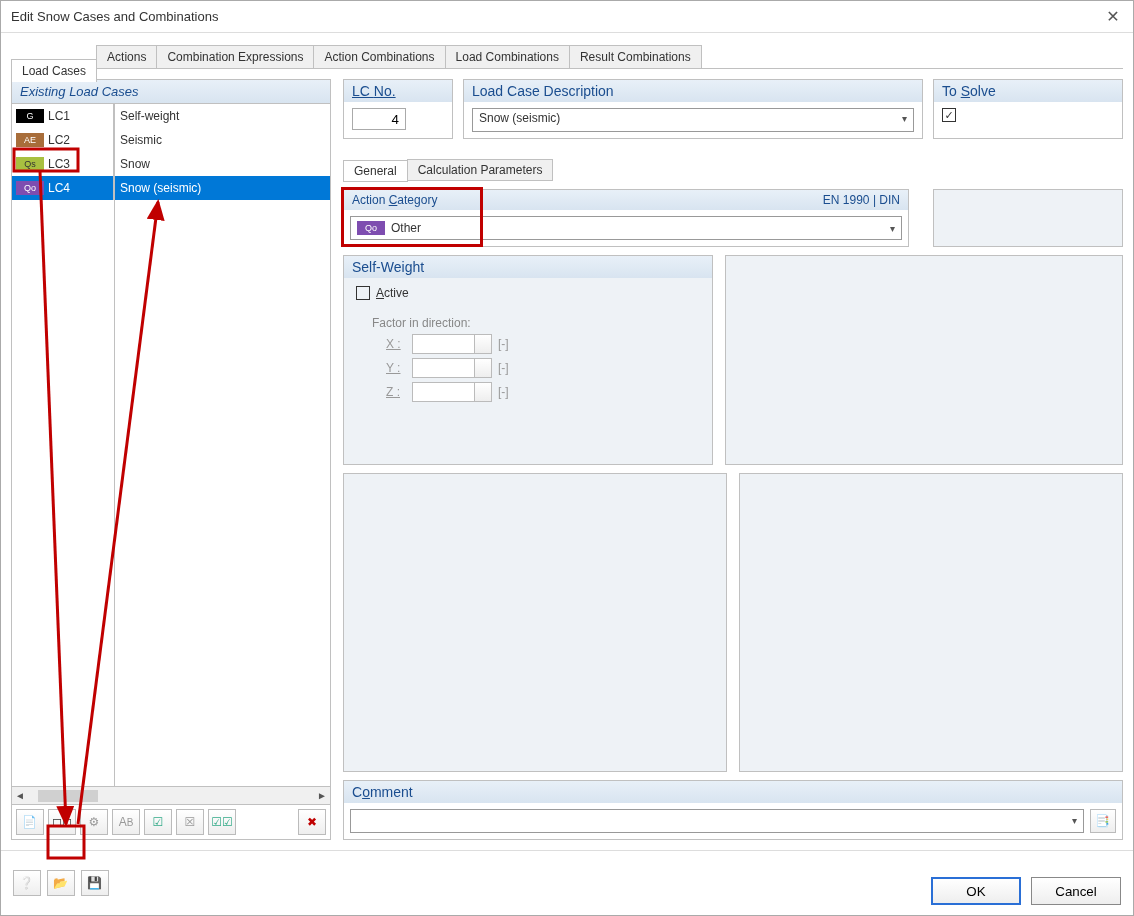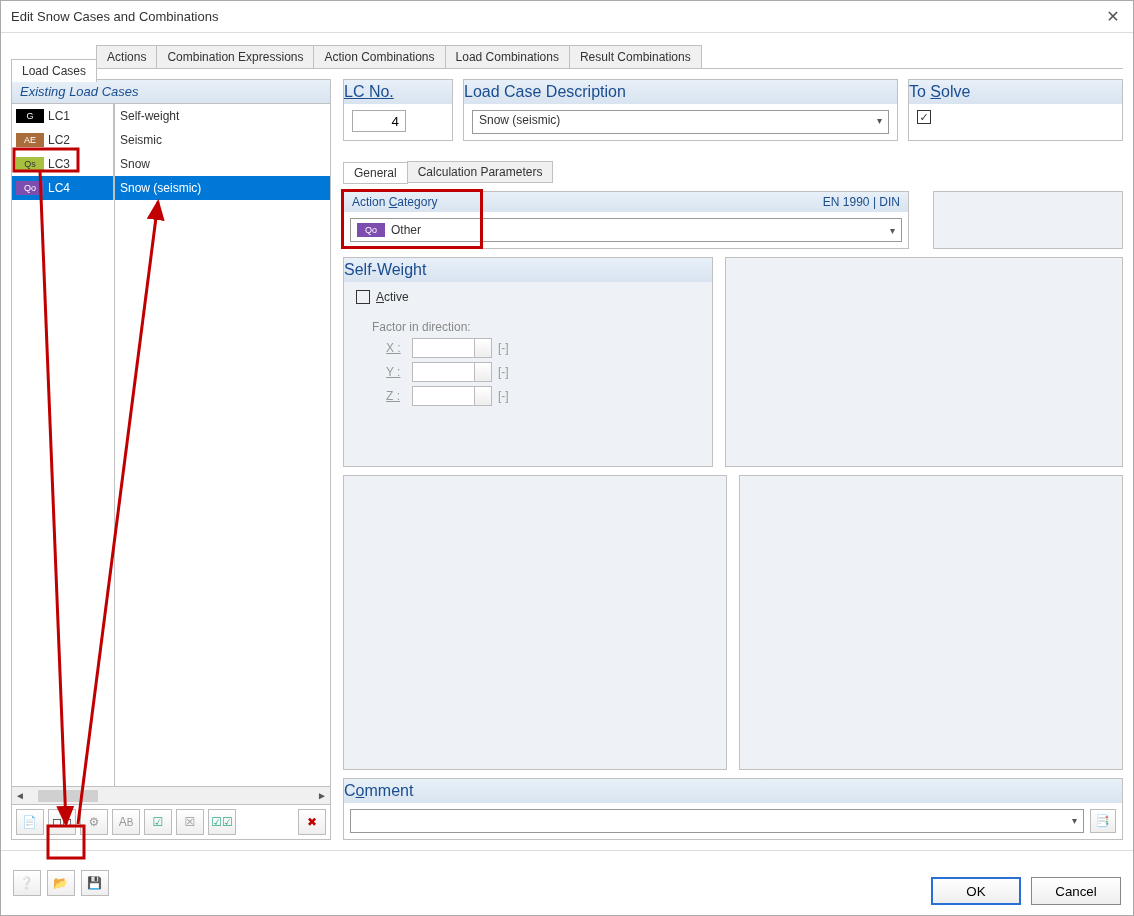--- a/index.html
+++ b/index.html
@@ -91,27 +91,27 @@
 .tb-btn.red { color:#c00000;}
 
 .right-panel { flex: 1; display:flex; flex-direction:column; gap:8px;}
 .top-row { display:flex; gap:10px; }
 .field-group {
   border: 1px solid #c0c0c0;
   display:flex; flex-direction:column;
 }
 .fg-header {
   background: linear-gradient(#e8f0f8,#d8e4f0);
-  color:#1a4d8f; padding:3px 0; font-size:16px;
+  color:#1a4d8f; padding:3px 8px; font-size:14px;
 }
 .fg-body { padding:6px 8px; display:flex; align-items:center; gap:6px;}
 .lc-no-box { width:110px;}
 .lc-no-input { width:54px; height:22px; text-align:right; padding-right:6px; border:1px solid #aaa;}
 .lc-desc-box { flex:1; }
-.to-solve-box { width:215px;}
+.to-solve-box { width:190px;}
 .select { width:100%; height:24px; border:1px solid #999; background:#fff; padding:2px 20px 2px 6px; position:relative;}
 .select::after { content:"▾"; position:absolute; right:6px; top:4px; color:#555; font-size:10px;}
 .checkbox { width:14px; height:14px; border:1px solid #333; display:inline-flex;align-items:center;justify-content:center;font-size:11px;}
 
 .subtabs { display:flex; margin-top:12px;}
 .subtab { padding:3px 10px; border:1px solid #c0c0c0; background:#f0f0f0; font-size:12px; cursor:pointer; margin-right:-1px;}
 .subtab.active { background:#fff; position:relative; top:1px;}
 
 .general-area { flex:1; display:flex; flex-direction:column; gap:8px;}
 .action-cat-row { display:flex; gap:24px;}

